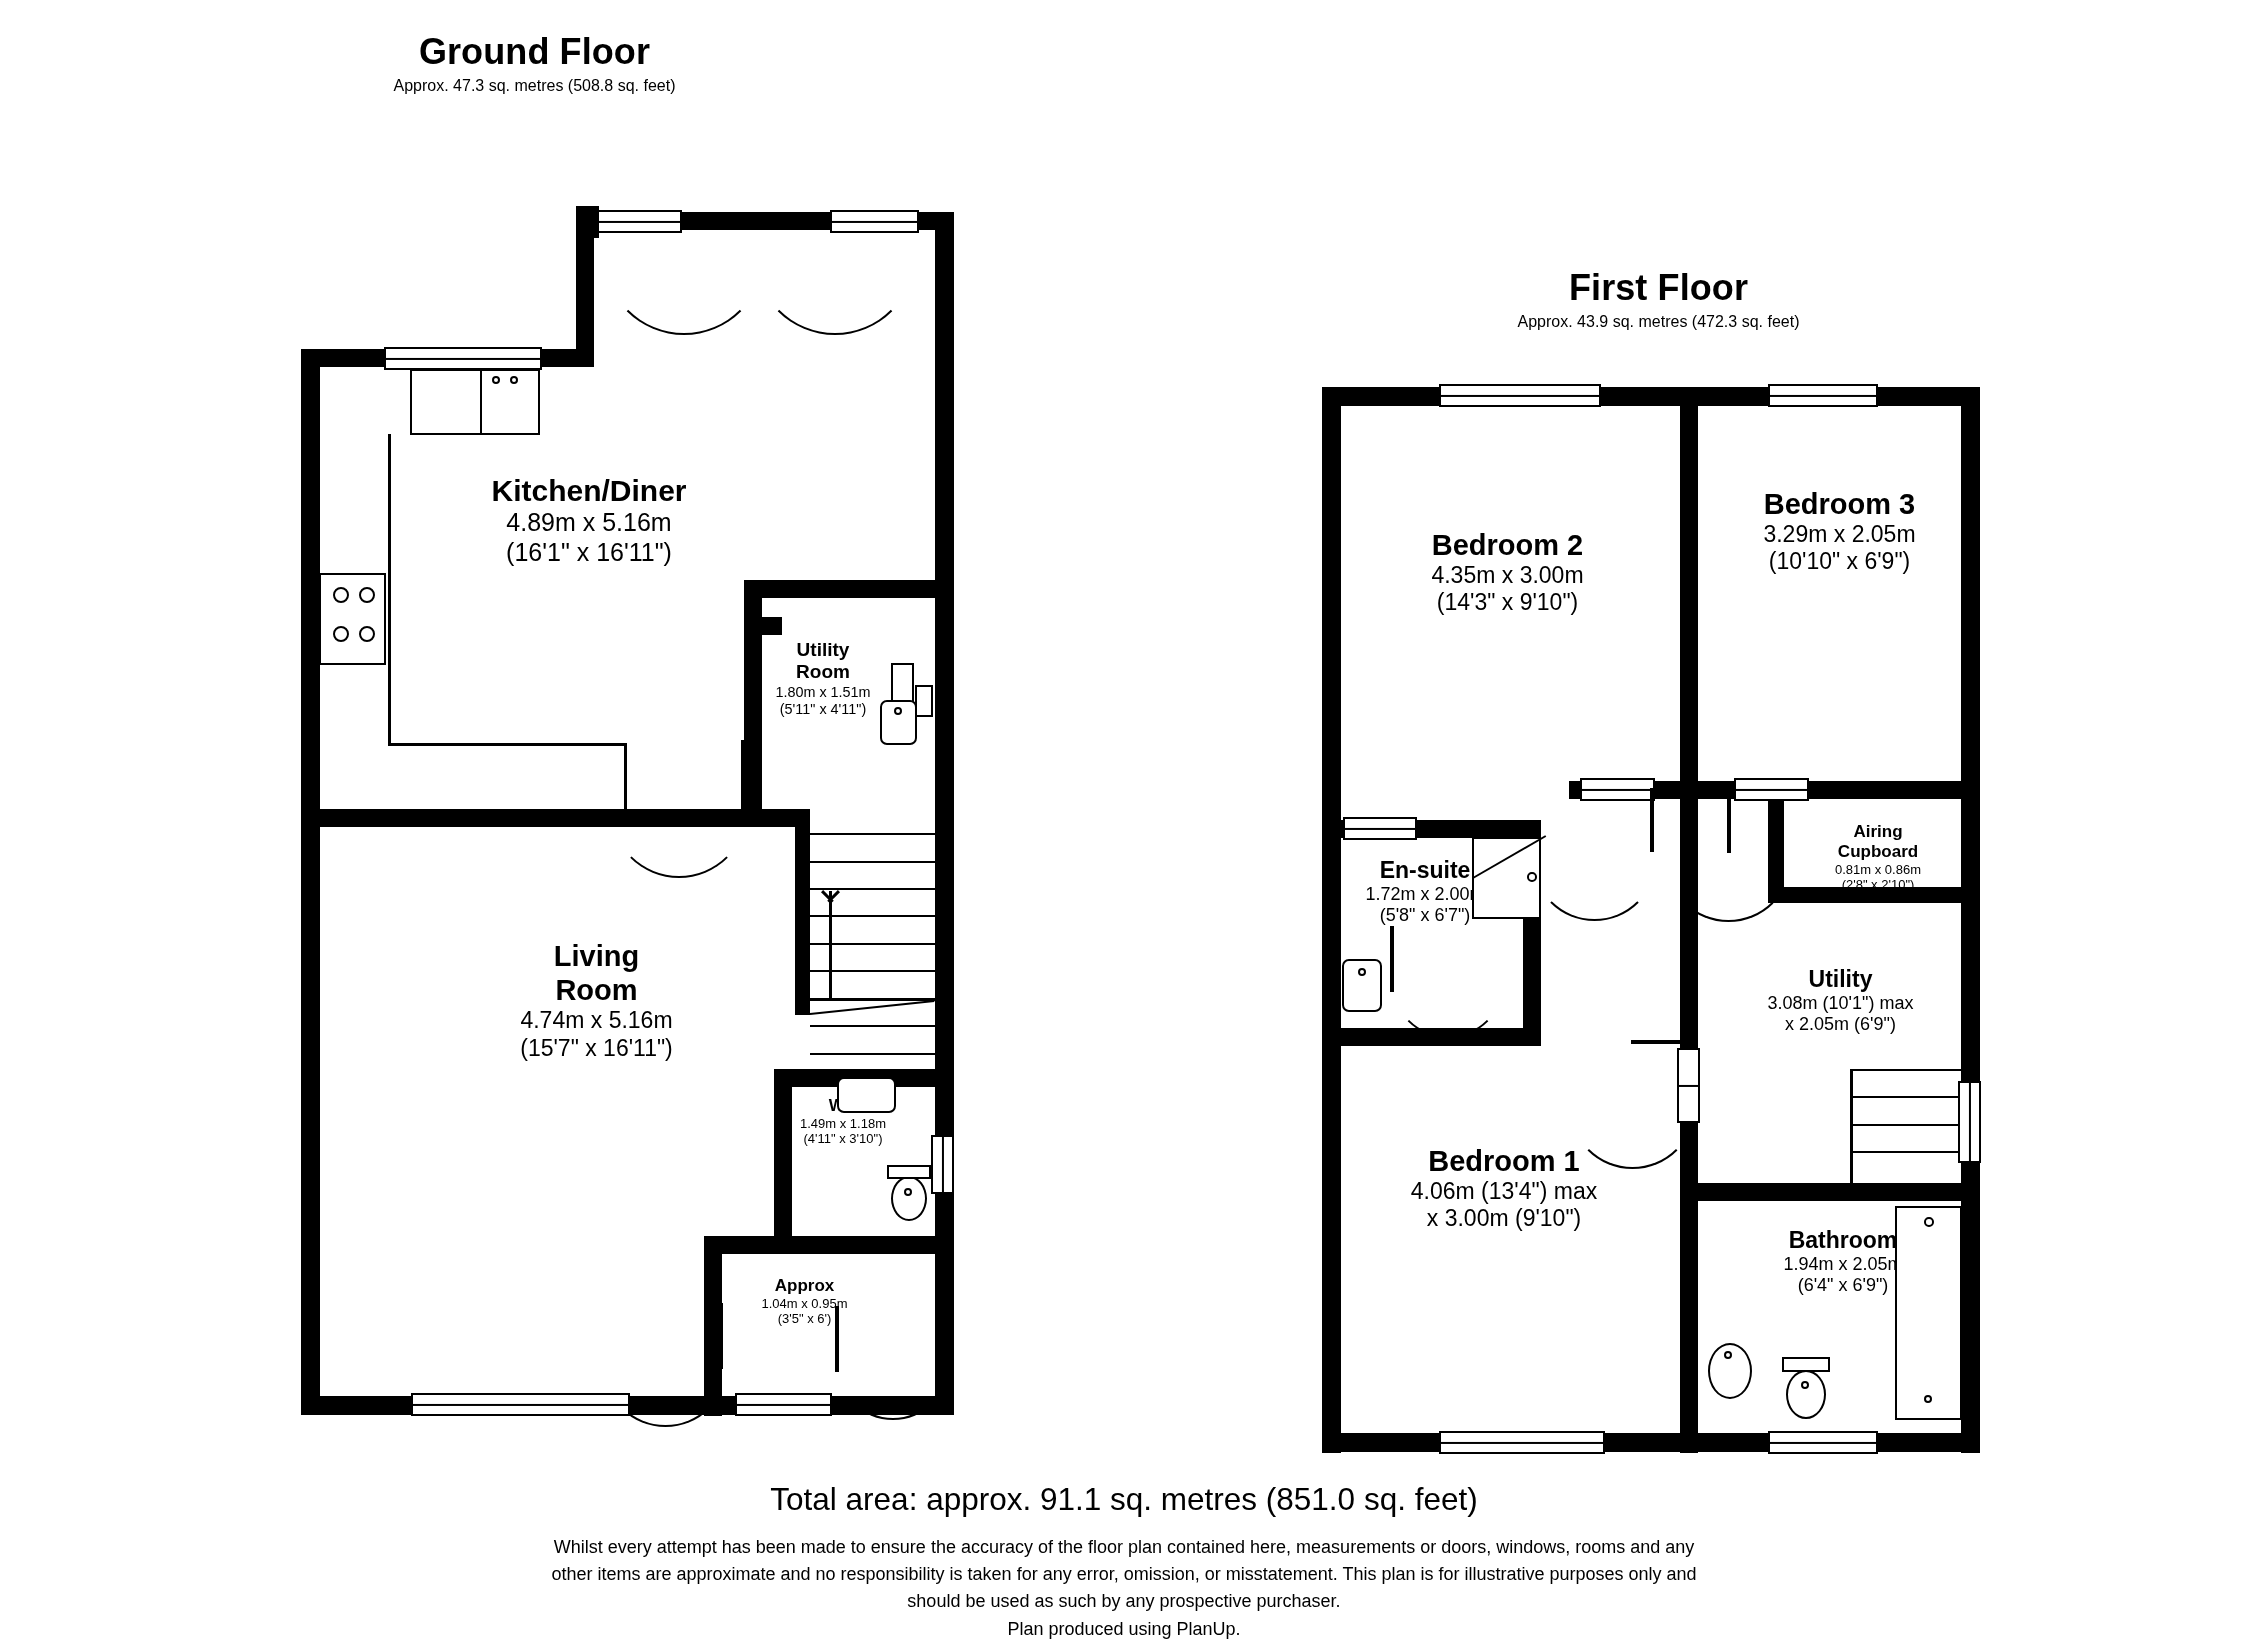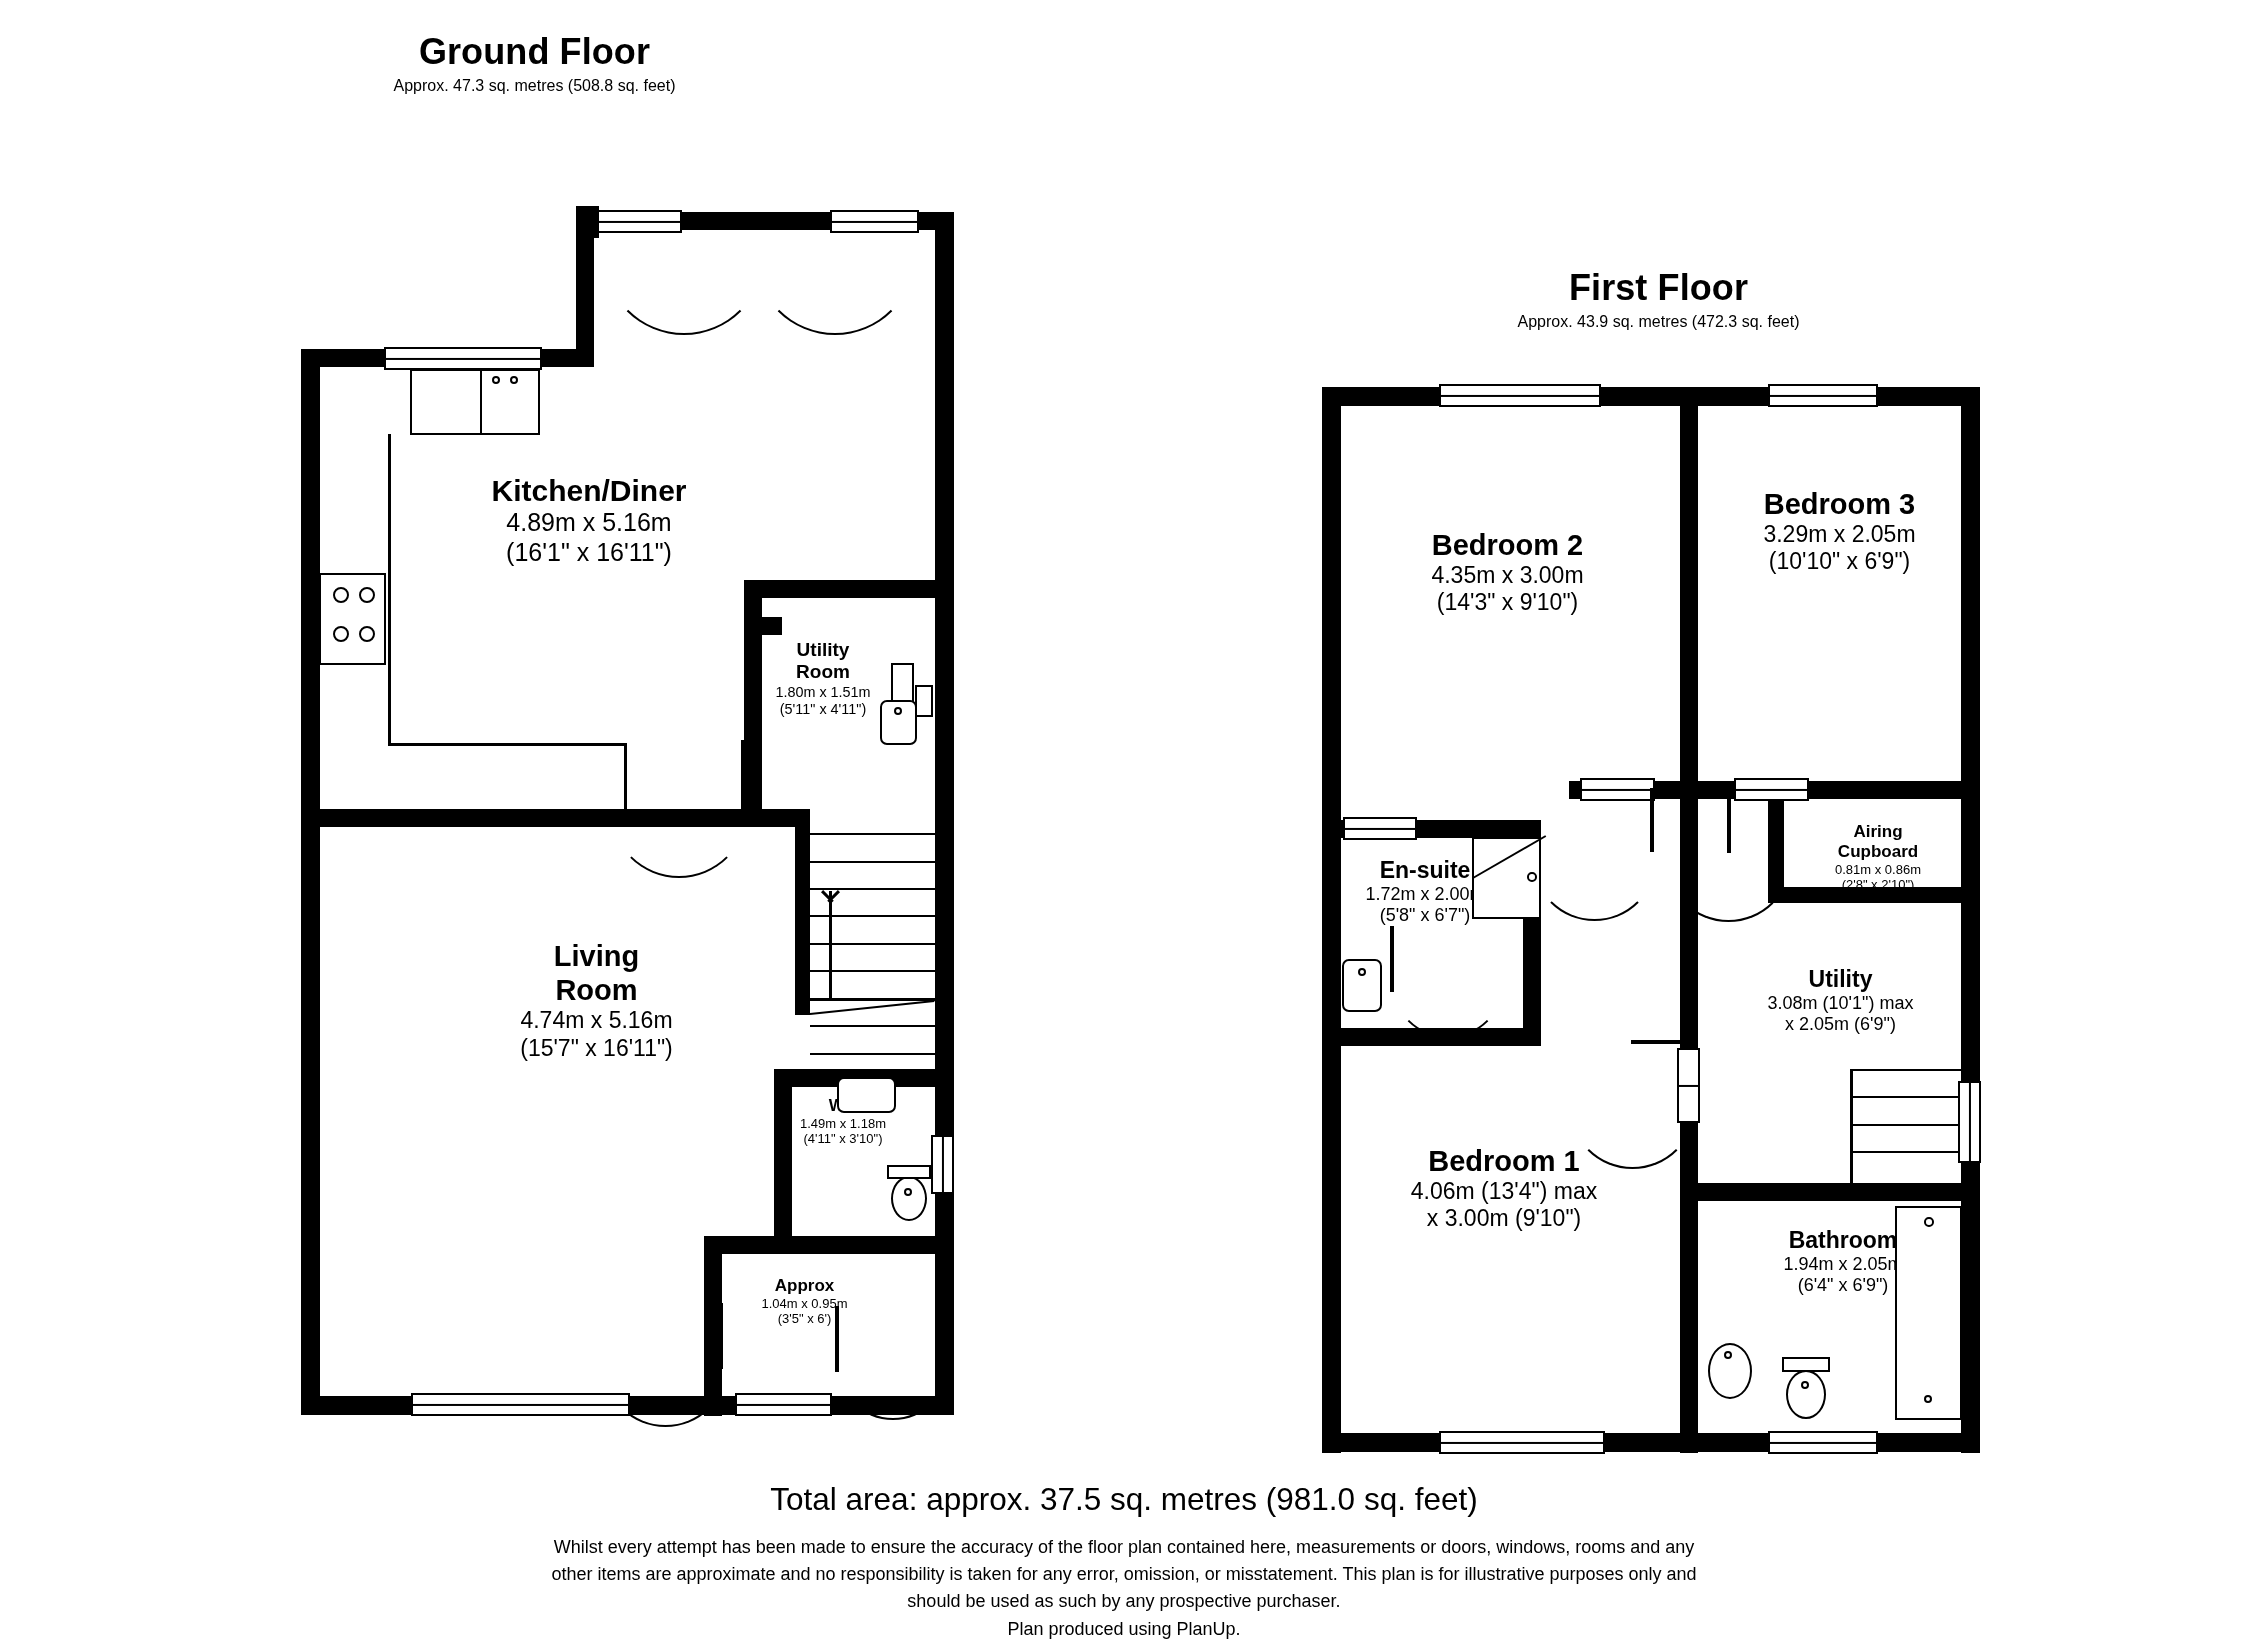--- a/index.html
+++ b/index.html
@@ -375,20 +375,20 @@
     <div class="dot" style="left:1724px; top:1351px; width:8.2px; height:8.2px;"></div>
     <div class="fixture round" style="left:1786px; top:1370px; width:40px; height:49px;"></div>
     <div class="fixture" style="left:1782px; top:1357px; width:48px; height:15px;"></div>
     <div class="dot" style="left:1801px; top:1381px; width:8.2px; height:8.2px;"></div>
 
     <div class="window h" style="left:1439px; top:1431px; width:166px; height:23px;"></div>
     <div class="window h" style="left:1768px; top:1431px; width:110px; height:23px;"></div>
 
   </div>
 
-  <div class="total-area" style="left:0; top:1481px;">Total area: approx. 37.5 sq. metres (981.0 sq. feet)</div>
+  <div class="total-area" style="left:0; top:1481px;">Total area: approx. 91.1 sq. metres (851.0 sq. feet)</div>
   <div class="disclaimer" style="left:0; top:1534px;">Whilst every attempt has been made to ensure the accuracy of the floor plan contained here, measurements or doors, windows, rooms and any</div>
   <div class="disclaimer" style="left:0; top:1561px;">other items are approximate and no responsibility is taken for any error, omission, or misstatement. This plan is for illustrative purposes only and</div>
   <div class="disclaimer" style="left:0; top:1588px;">should be used as such by any prospective purchaser.</div>
   <div class="disclaimer" style="left:0; top:1616px;">Plan produced using PlanUp.</div>
 
 </div>
 
 
 </body></html>

